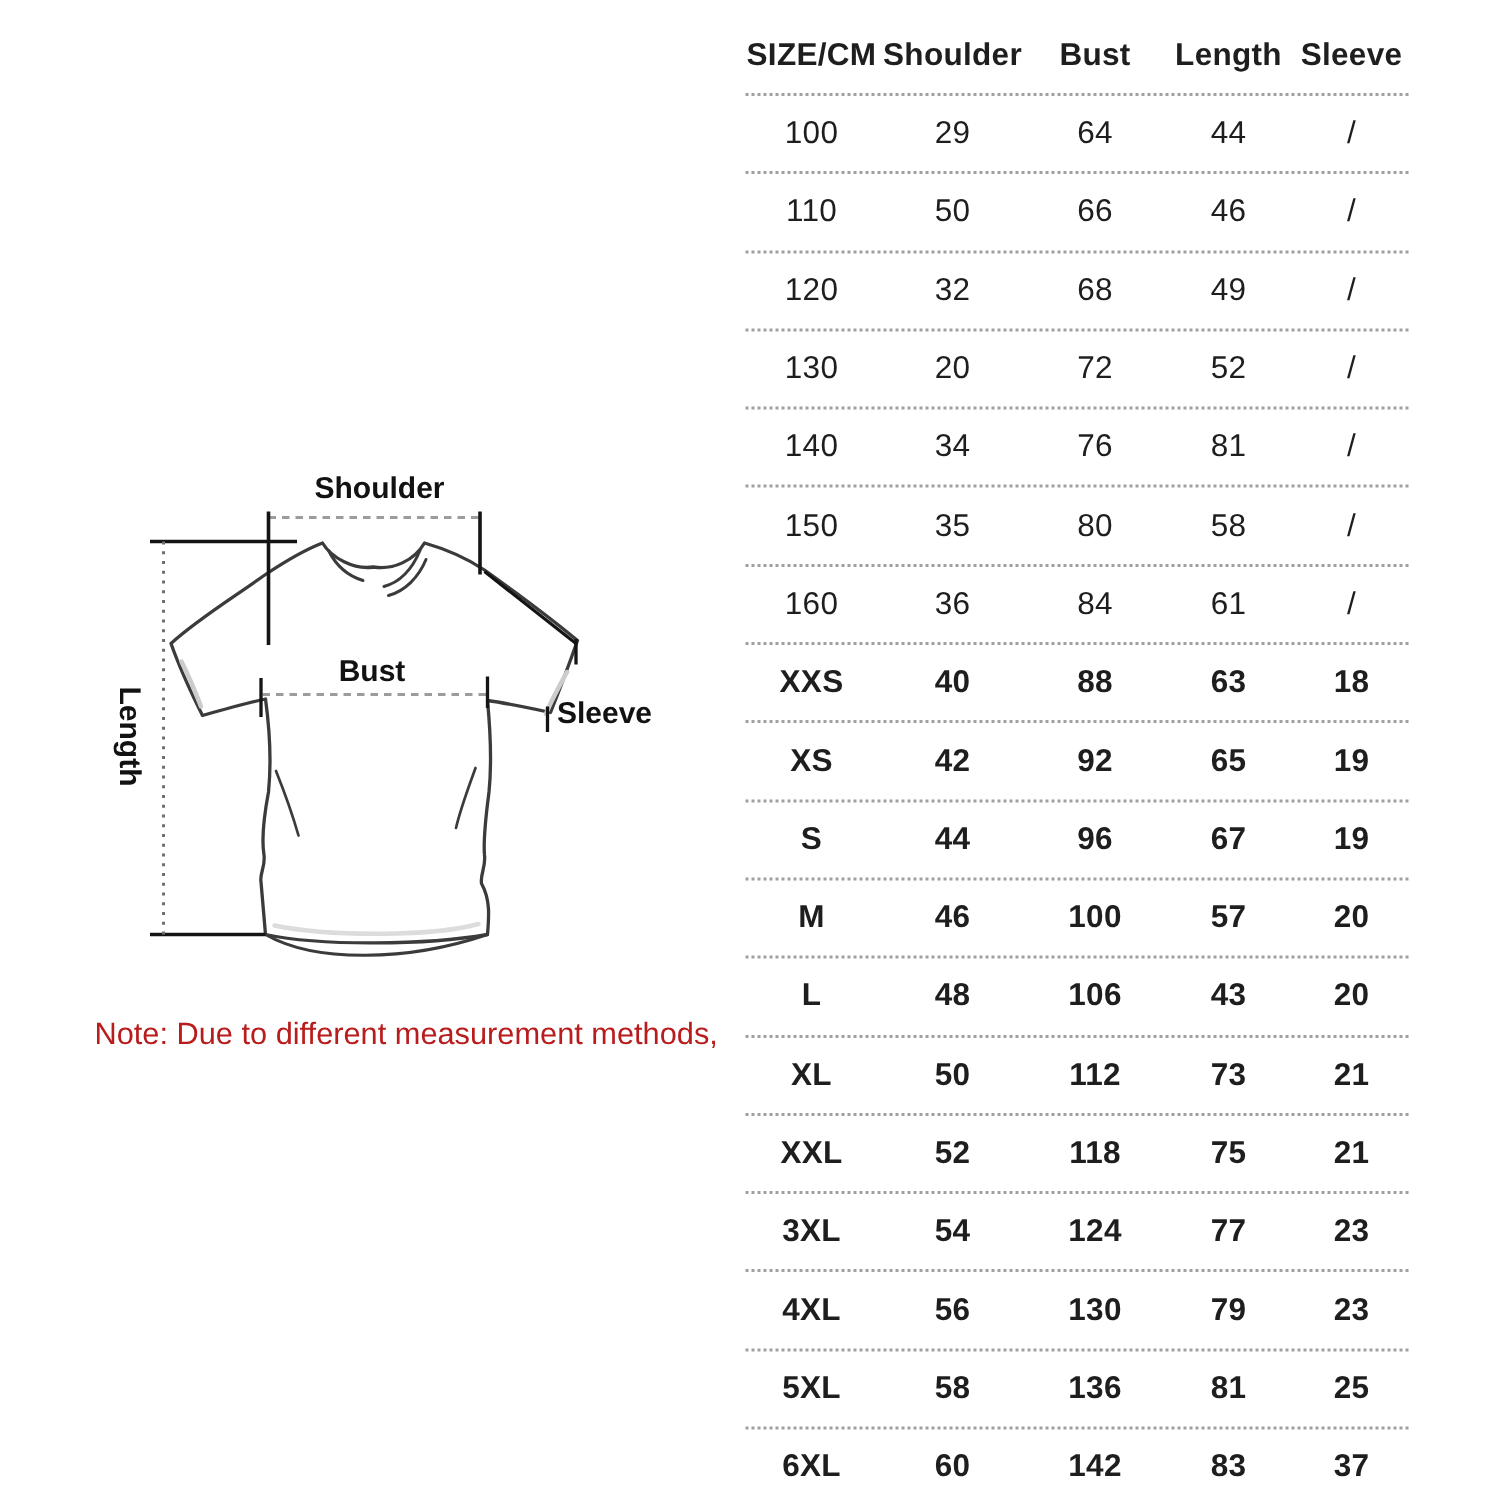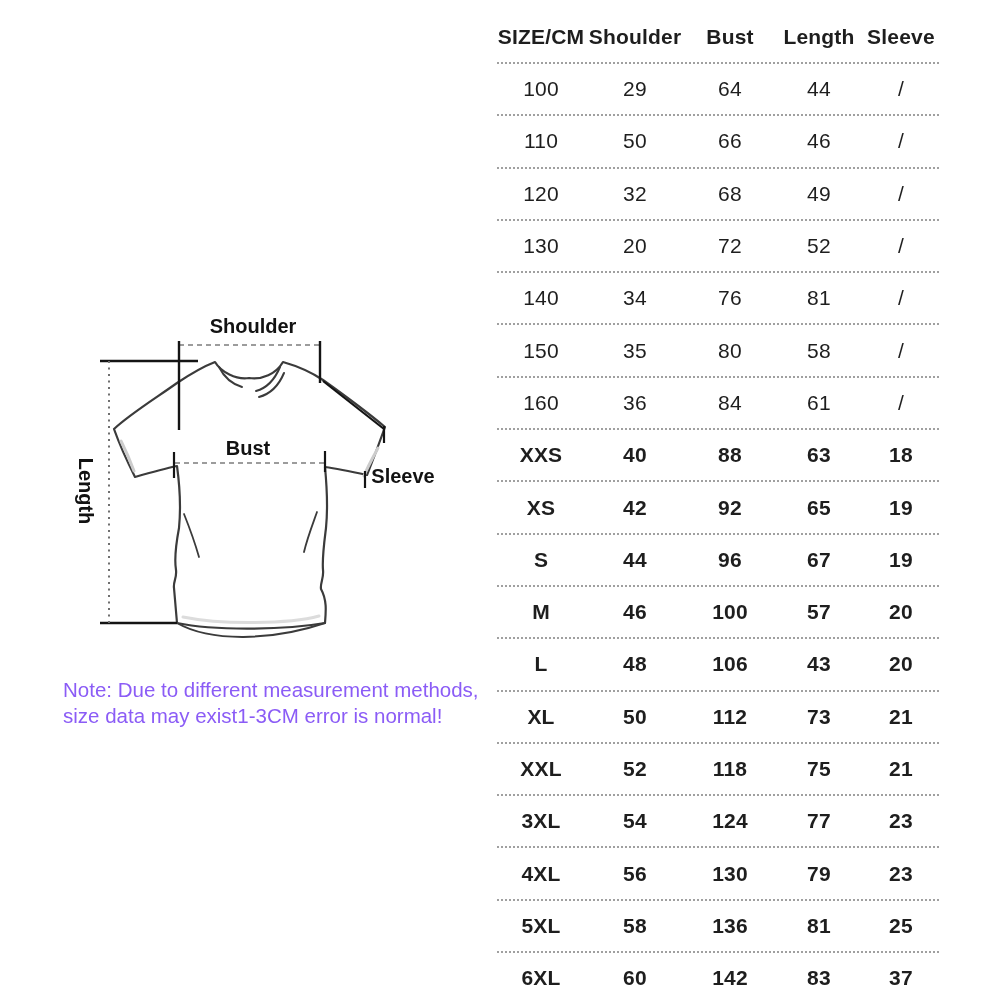--- a/index.html
+++ b/index.html
@@ -16,21 +16,21 @@
   .trow.adult{font-weight:700;}
   .c0{width:88px;}.c1{width:100px;}.c2{width:90px;}.c3{width:88px;}.c4{width:76px;}
   
   .lbl{position:absolute;font-size:20px;font-weight:600;color:#121212;text-align:center;}
   .lbl.shoulder{left:193px;top:315px;width:120px;}
   .lbl.bust{left:188px;top:437px;width:120px;}
   .lbl.sleeve{left:343px;top:465px;width:120px;}
   .lbl.length{left:49px;top:478px;width:70px;height:26px;transform:rotate(90deg);}
   
   .note{position:absolute;left:63px;top:677px;width:420px;font-size:20.5px;line-height:26px;
-        font-weight:400;color:#8b5cf6;}
+        font-weight:400;color:#b91c1c;}
   .tshirt-svg{position:absolute;left:40px;top:300px;}
 </style>
 </head>
 <body>
 
 <div class="canvas">
 
   <svg class="tshirt-svg" width="420" height="360" viewBox="0 0 420 360">
 
     <path d="M 175,62
@@ -83,21 +83,20 @@
     <path d="M 325,171 L 325,188" fill="none" stroke="#141414" stroke-width="2.2"></path>
   </svg>
 
   <div class="lbl shoulder">Shoulder</div>
   <div class="lbl bust">Bust</div>
   <div class="lbl sleeve">Sleeve</div>
   <div class="lbl length">Length</div>
 
   <div class="note">
     <div>Note: Due to different measurement methods,</div>
-    <div>size data may exist1-3CM error is normal!</div>
   </div>
 
   <div class="size-table">
     <div class="trow head">
       <div class="cell c0">SIZE/CM</div>
       <div class="cell c1">Shoulder</div>
       <div class="cell c2">Bust</div>
       <div class="cell c3">Length</div>
       <div class="cell c4">Sleeve</div>
     </div>

